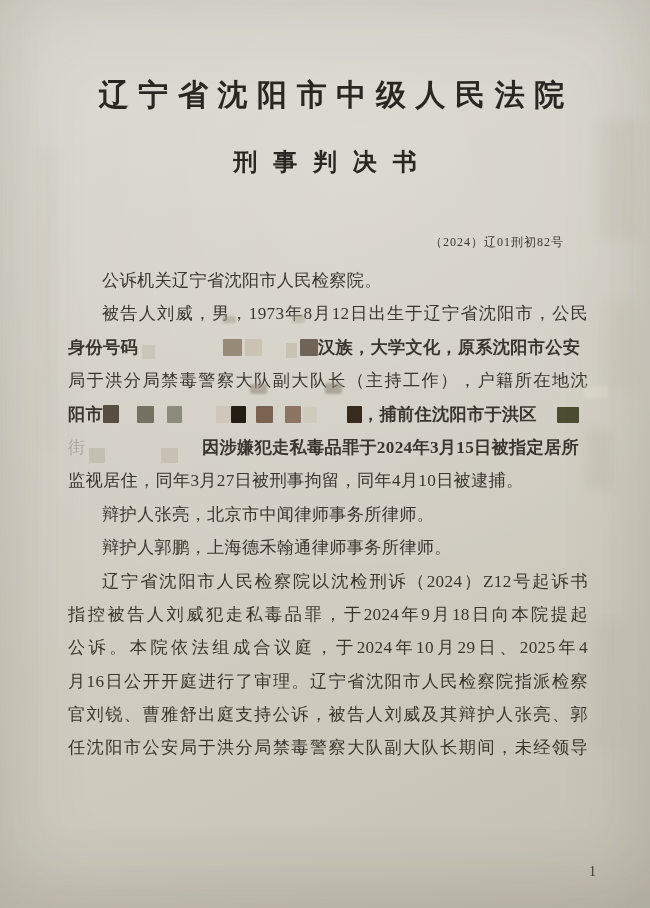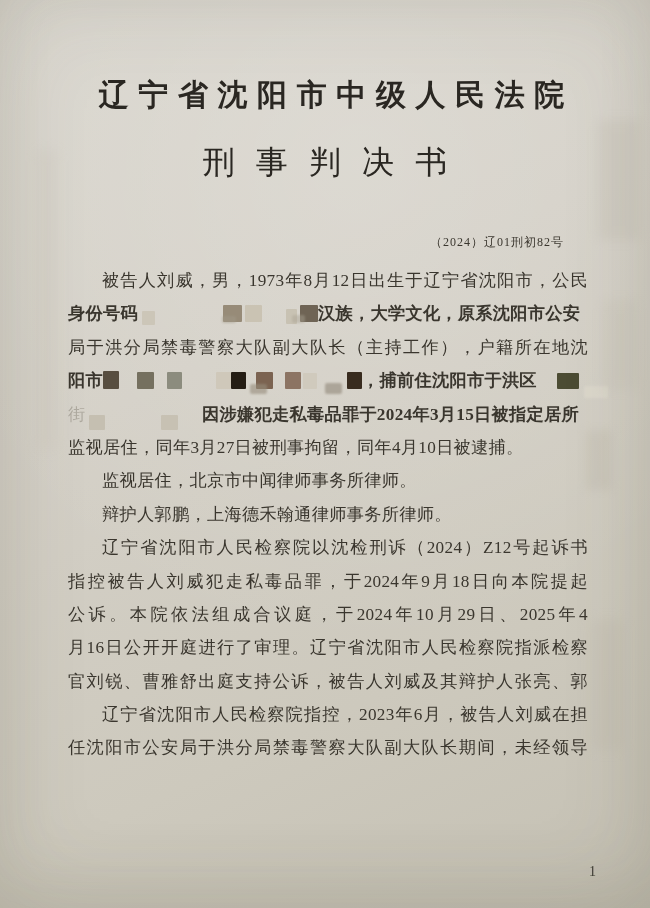--- a/index.html
+++ b/index.html
@@ -18,21 +18,21 @@
     content:"";position:absolute;inset:0;pointer-events:none;
     box-shadow:inset 0 0 90px rgba(92,86,70,.16), inset 0 -30px 60px rgba(92,86,70,.08);
   }
   .court-name{
     margin:76px 0 0 13px;text-align:center;
     font-size:30px;font-weight:bold;color:#2a2722;
     letter-spacing:.32em;text-indent:.32em;line-height:38px;
   }
   .doc-type{
     margin:26px 0 0 0;text-align:center;
-    font-size:32px;font-weight:normal;color:#2a2722;
+    font-size:24px;font-weight:bold;color:#2a2722;
     letter-spacing:.66em;text-indent:.66em;line-height:44px;
   }
   .case-number{
     margin:46px 86px 0 0;text-align:right;
     font-size:12px;color:#3a362e;line-height:24px;letter-spacing:1px;
   }
   .body{
     margin:10px 62px 0 68px;
     font-size:17.2px;color:#3a362e;
   }
@@ -58,34 +58,34 @@
   .artifact{position:absolute;pointer-events:none;border-radius:2px;}
 </style>
 </head>
 <body>
 
 <div class="page">
   <div class="court-name">辽宁省沈阳市中级人民法院</div>
   <div class="doc-type">刑事判决书</div>
   <div class="case-number">（2024）辽01刑初82号</div>
   <div class="body">
+      <div class="line indent">公诉机关辽宁省沈阳市人民检察院。</div>
       <div class="line justify indent">被告人刘威，男，1973年8月12日出生于辽宁省沈阳市，公民</div>
       <div class="line"><span class="seg-text">身份号码</span><span class="seg-block" style="width: 13px; height: 14px; background: rgb(204, 198, 184); margin-left: 4px; top: 3px;"></span><span class="seg-gap" style="width: 68px;"></span><span class="seg-block" style="width: 19px; height: 17px; background: rgb(151, 139, 120);"></span><span class="seg-block" style="width: 17px; height: 17px; background: rgb(202, 195, 179); margin-left: 3px;"></span><span class="seg-gap" style="width: 24px;"></span><span class="seg-block" style="width: 11px; height: 15px; background: rgb(200, 194, 179); top: 2px;"></span><span class="seg-block" style="width: 18px; height: 17px; background: rgb(111, 100, 85); margin-left: 3px;"></span><span class="seg-text">汉族，大学文化，原系沈阳市公安</span></div>
       <div class="line justify">局于洪分局禁毒警察大队副大队长（主持工作），户籍所在地沈</div>
       <div class="line"><span class="seg-text">阳市</span><span class="seg-block" style="width: 16px; height: 18px; background: rgb(88, 78, 64);"></span><span class="seg-gap" style="width: 18px;"></span><span class="seg-block" style="width: 17px; height: 17px; background: rgb(117, 112, 95);"></span><span class="seg-gap" style="width: 13px;"></span><span class="seg-block" style="width: 15px; height: 17px; background: rgb(140, 140, 126);"></span><span class="seg-gap" style="width: 34px;"></span><span class="seg-block" style="width: 15px; height: 17px; background: rgb(207, 200, 186);"></span><span class="seg-block" style="width: 15px; height: 17px; background: rgb(36, 29, 20);"></span><span class="seg-gap" style="width: 10px;"></span><span class="seg-block" style="width: 17px; height: 17px; background: rgb(123, 99, 81);"></span><span class="seg-gap" style="width: 12px;"></span><span class="seg-block" style="width: 16px; height: 17px; background: rgb(140, 116, 99);"></span><span class="seg-block" style="width: 14px; height: 16px; background: rgb(208, 202, 189); margin-left: 2px;"></span><span class="seg-gap" style="width: 30px;"></span><span class="seg-block" style="width: 15px; height: 17px; background: rgb(56, 43, 30);"></span><span class="seg-text">，捕前住沈阳市于洪区</span><span class="seg-gap" style="width: 20px;"></span><span class="seg-block" style="width: 22px; height: 16px; background: rgb(76, 76, 51);"></span></div>
       <div class="line"><span class="seg-ghost" style="width: 18px;">街</span><span class="seg-block" style="width: 16px; height: 15px; background: rgb(197, 191, 177); margin-left: 3px; top: 7px;"></span><span class="seg-gap" style="width: 56px;"></span><span class="seg-block" style="width: 17px; height: 15px; background: rgb(199, 193, 179); top: 7px;"></span><span class="seg-gap" style="width: 24px;"></span><span class="seg-text">因涉嫌犯走私毒品罪于2024年3月15日被指定居所</span></div>
       <div class="line">监视居住，同年3月27日被刑事拘留，同年4月10日被逮捕。</div>
-      <div class="line indent">监视居住，北京市中闻律师事务所律师。</div>
+      <div class="line indent">辩护人张亮，北京市中闻律师事务所律师。</div>
       <div class="line indent">辩护人郭鹏，上海德禾翰通律师事务所律师。</div>
       <div class="line justify indent">辽宁省沈阳市人民检察院以沈检刑诉（2024）Z12号起诉书</div>
       <div class="line justify">指控被告人刘威犯走私毒品罪，于2024年9月18日向本院提起</div>
       <div class="line justify">公诉。本院依法组成合议庭，于2024年10月29日、2025年4</div>
       <div class="line justify">月16日公开开庭进行了审理。辽宁省沈阳市人民检察院指派检察</div>
       <div class="line justify">官刘锐、曹雅舒出庭支持公诉，被告人刘威及其辩护人张亮、郭</div>
-      <div class="line justify indent">辽宁省沈阳市人民检察院指控，2023年6月，被告人刘威在担</div>
       <div class="line justify">任沈阳市公安局于洪分局禁毒警察大队副大队长期间，未经领导</div>
     </div>
   <div class="page-number">1</div>
 <div class="artifact" style="left: 222px; top: 316px; width: 14px; height: 7px; background: rgb(162, 154, 137); opacity: 0.5; filter: blur(1px);"></div>
     <div class="artifact" style="left: 292px; top: 315px; width: 13px; height: 8px; background: rgb(170, 163, 147); opacity: 0.45; filter: blur(1px);"></div>
     <div class="artifact" style="left: 250px; top: 384px; width: 17px; height: 10px; background: rgb(151, 141, 124); opacity: 0.6; filter: blur(1px);"></div>
     <div class="artifact" style="left: 325px; top: 383px; width: 17px; height: 11px; background: rgb(138, 129, 114); opacity: 0.55; filter: blur(1px);"></div>
     <div class="artifact" style="left: 584px; top: 386px; width: 24px; height: 12px; background: rgb(220, 216, 204); opacity: 0.8; filter: blur(1px);"></div>
     <div class="artifact" style="left: 598px; top: 120px; width: 42px; height: 120px; background: rgb(194, 189, 176); opacity: 0.3; filter: blur(6px);"></div>
     <div class="artifact" style="left: 602px; top: 300px; width: 36px; height: 90px; background: rgb(198, 193, 180); opacity: 0.28; filter: blur(6px);"></div>

